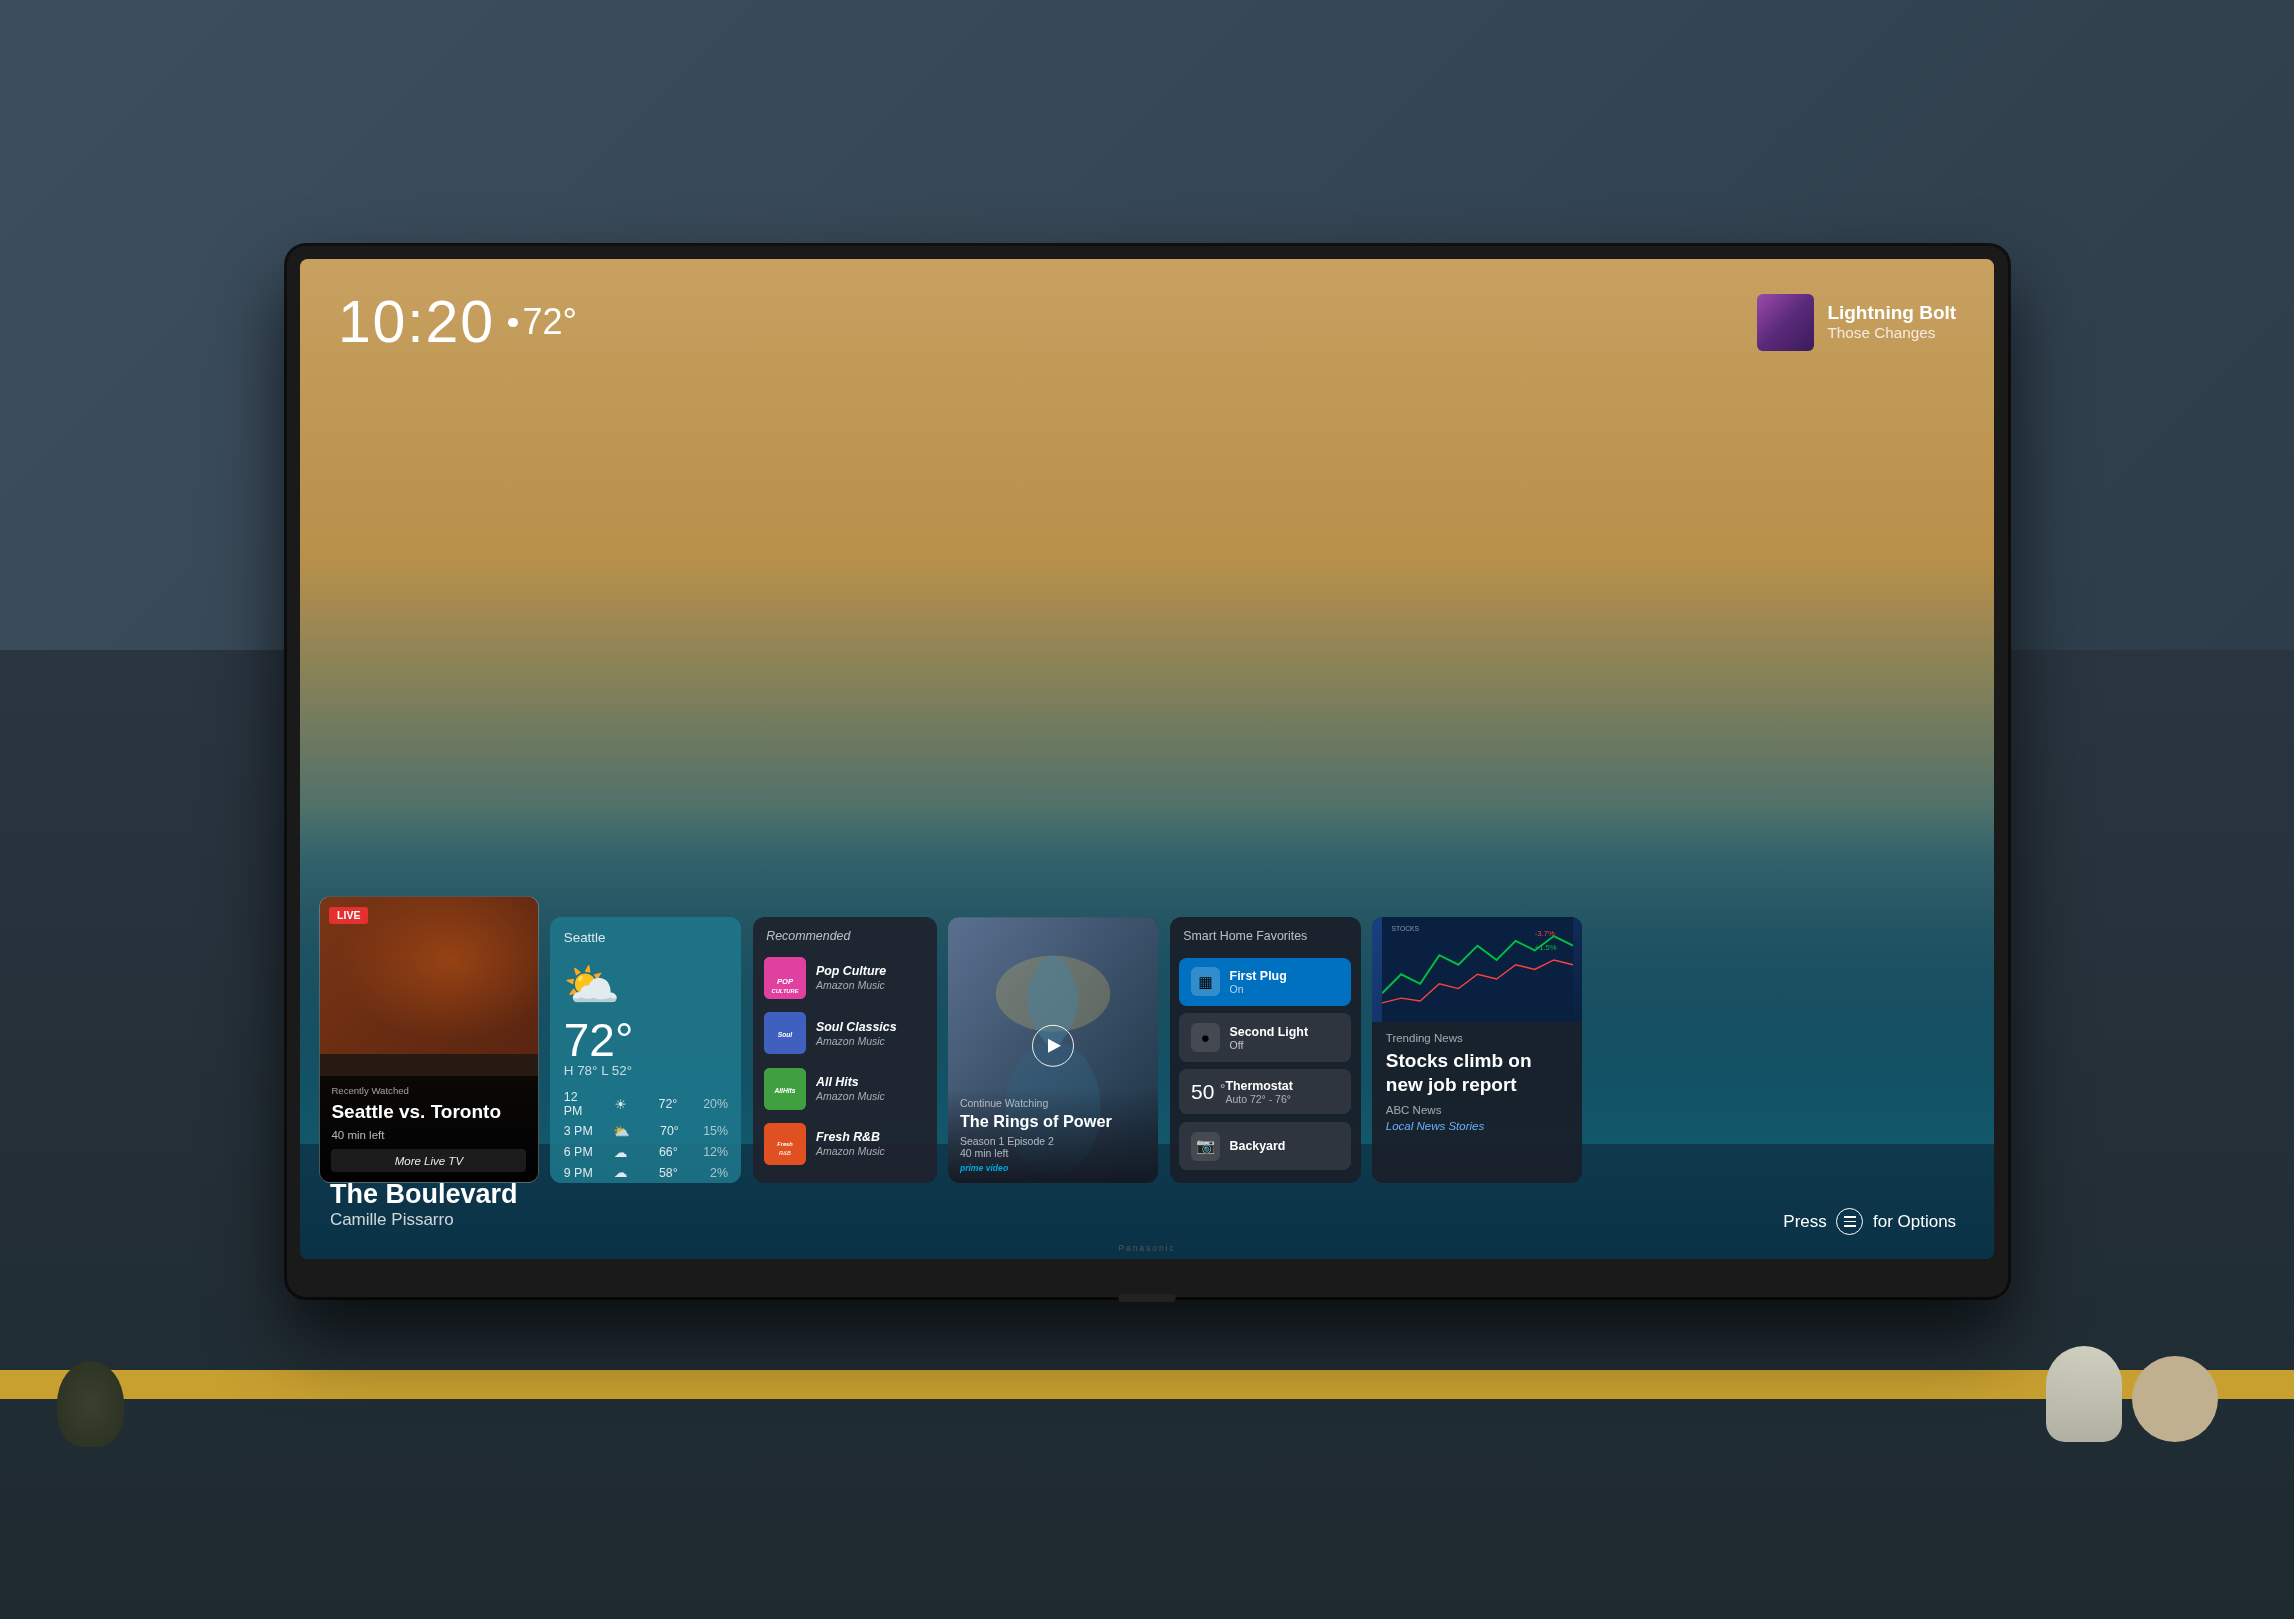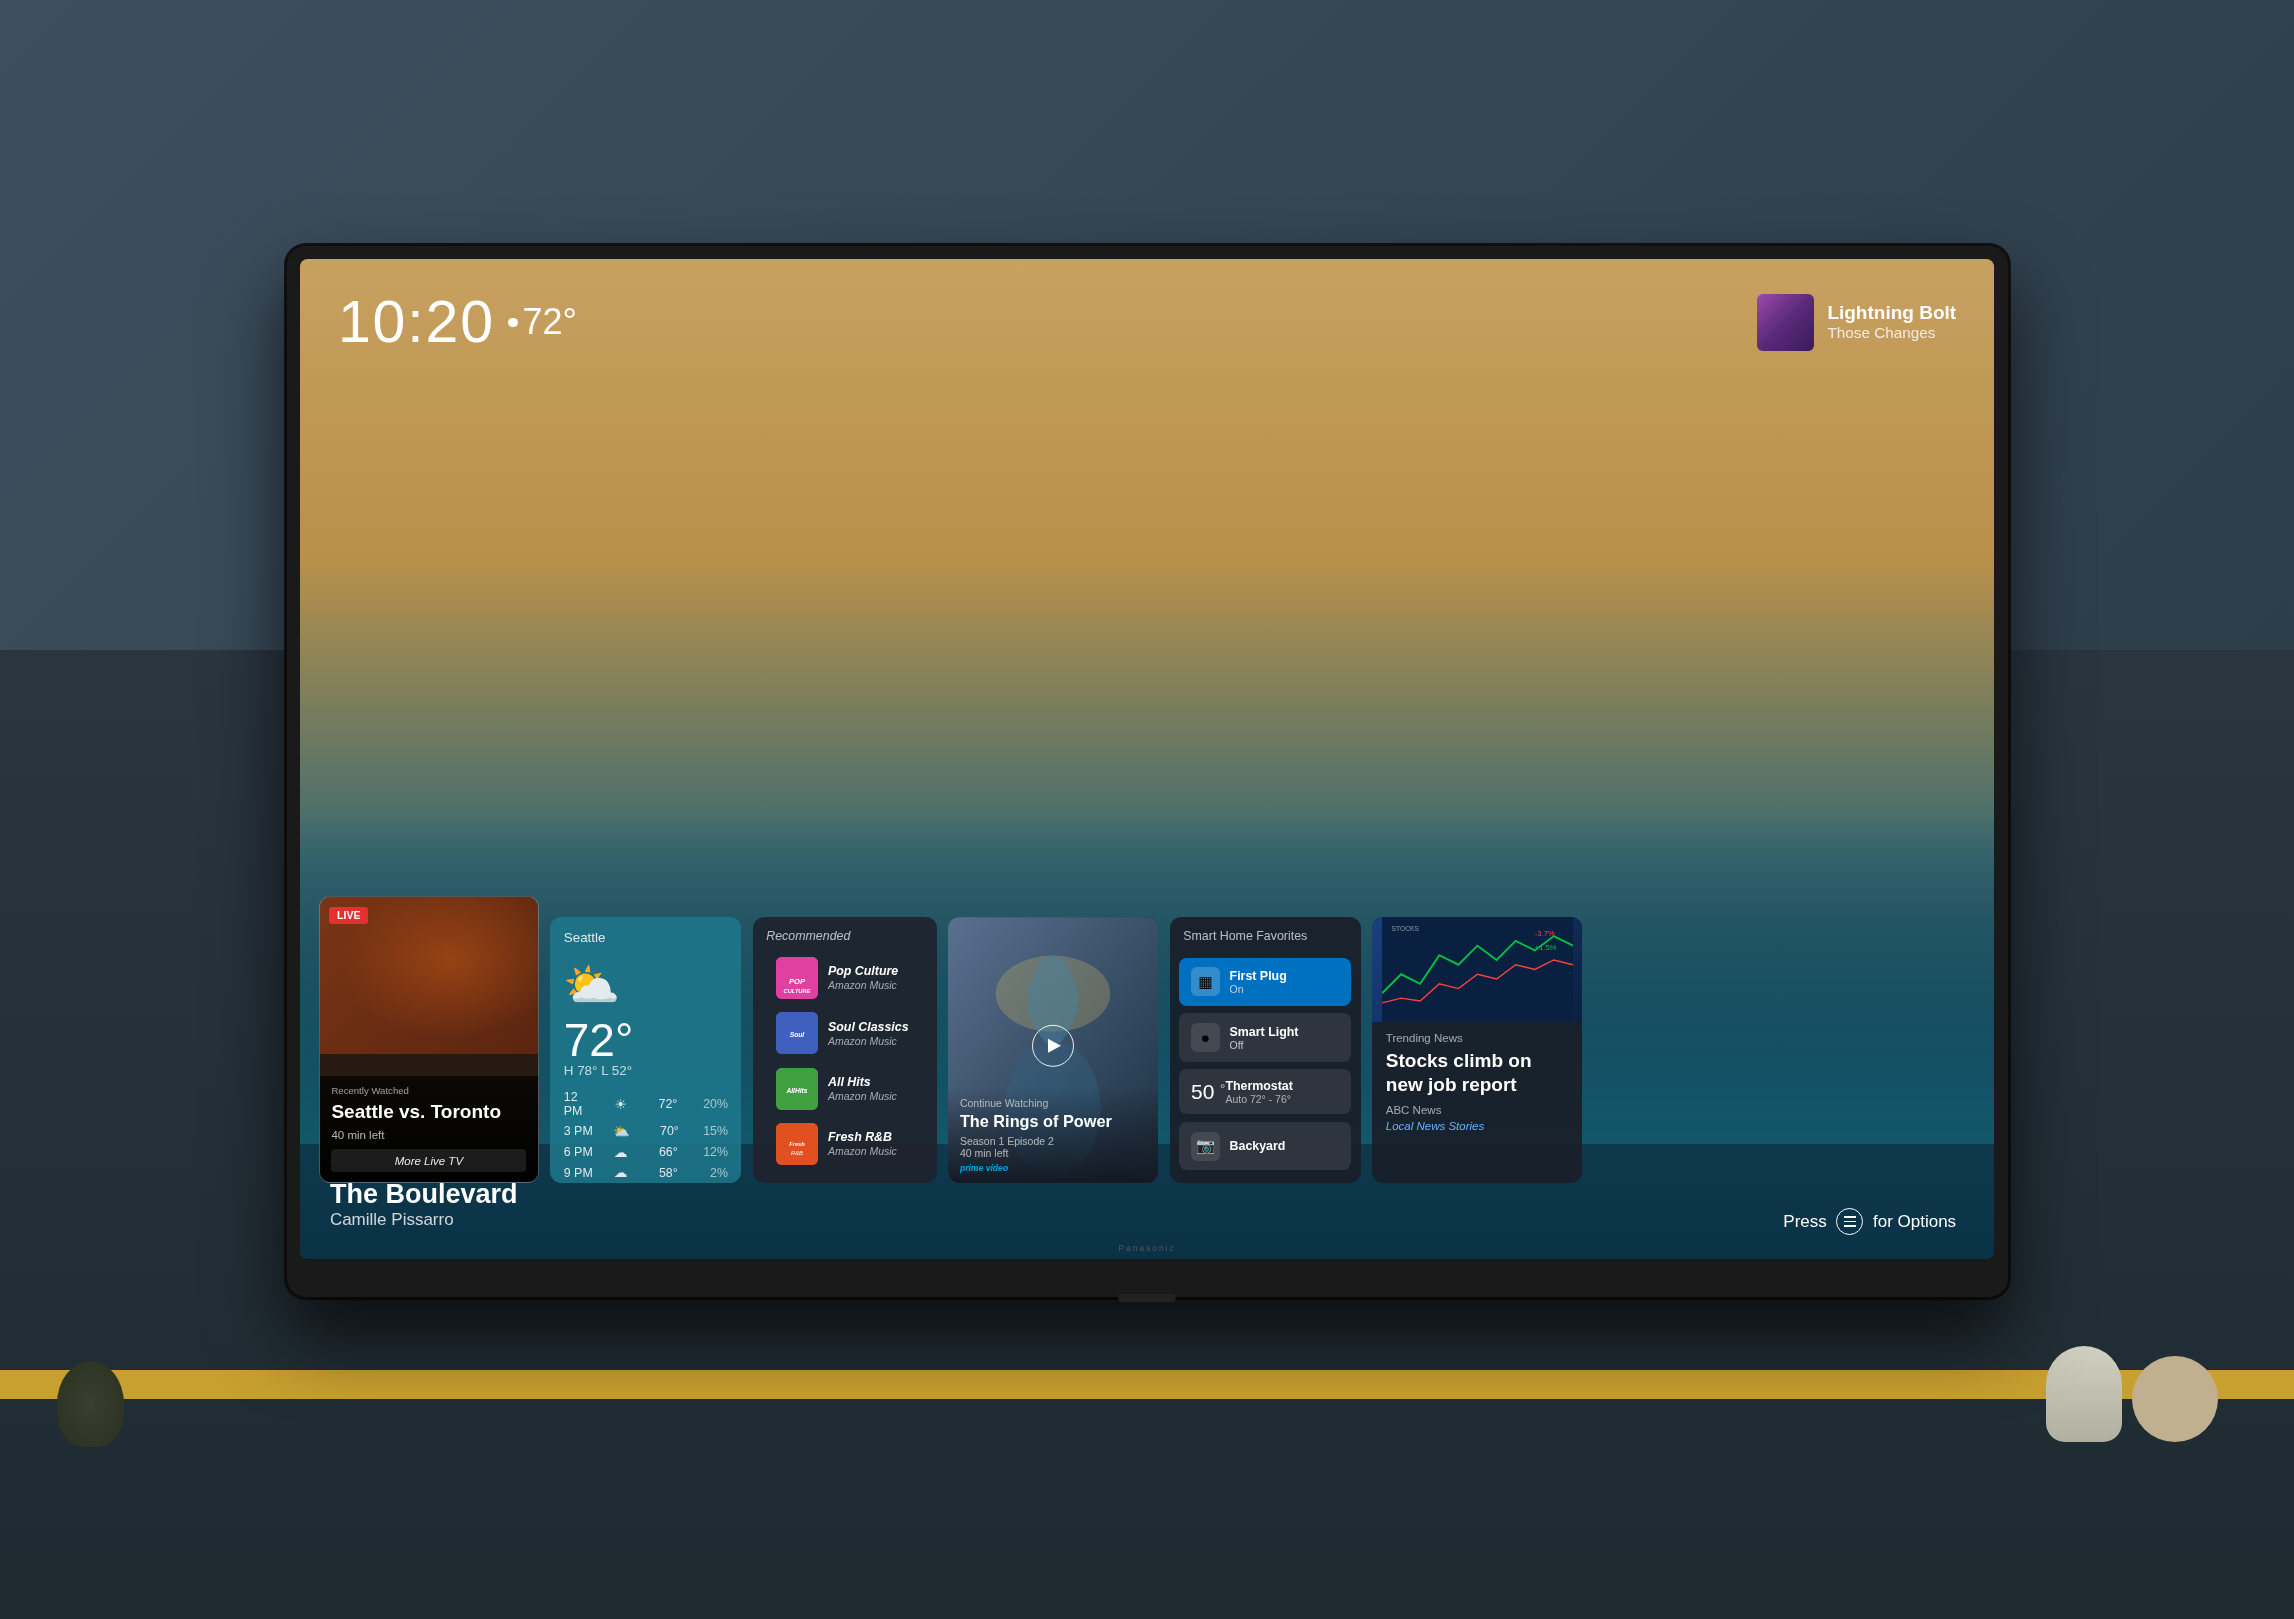--- a/index.html
+++ b/index.html
@@ -416,21 +416,20 @@
       gap: 9.6px;
       padding: 6.7px 11.5px;
     }
 
     .rec-thumb {
       width: 42px;
       height: 42px;
       border-radius: 5.7px;
       flex-shrink: 0;
       overflow: hidden;
-      margin-left: 12px;
     }
 
     .rec-info { flex: 1; }
     .rec-title { font-size: 12.4px; font-weight: 600; color: white; line-height: 1.2; }
     .rec-source { font-size: 10.5px; color: rgba(255,255,255,0.6); }
 
     
     .thumb-pop { background: linear-gradient(135deg, #e040a0, #c020a0); display: flex; align-items: center; justify-content: center; font-size: 7.6px; color: white; font-weight: 700; height: 42px; }
     .thumb-soul { background: linear-gradient(135deg, #4060c0, #2040a0); height: 42px; }
     .thumb-allhits { background: linear-gradient(135deg, #40a040, #208020); height: 42px; }
@@ -873,21 +872,21 @@
                 <div class="sh-name">First Plug</div>
                 <div class="sh-status">On</div>
               </div>
             </div>
           </div>
 
           <div class="smarthome-item smarthome-item-inactive">
             <div class="sh-row">
               <div class="sh-icon sh-icon-gray">●</div>
               <div>
-                <div class="sh-name">Smart Light</div>
+                <div class="sh-name">Second Light</div>
                 <div class="sh-status">Off</div>
               </div>
             </div>
           </div>
 
           <div class="smarthome-item smarthome-item-thermostat">
             <div class="thermostat-row">
               <div class="thermo-temp">50</div>
               <div class="thermo-deg">°</div>
               <div class="thermo-info">

